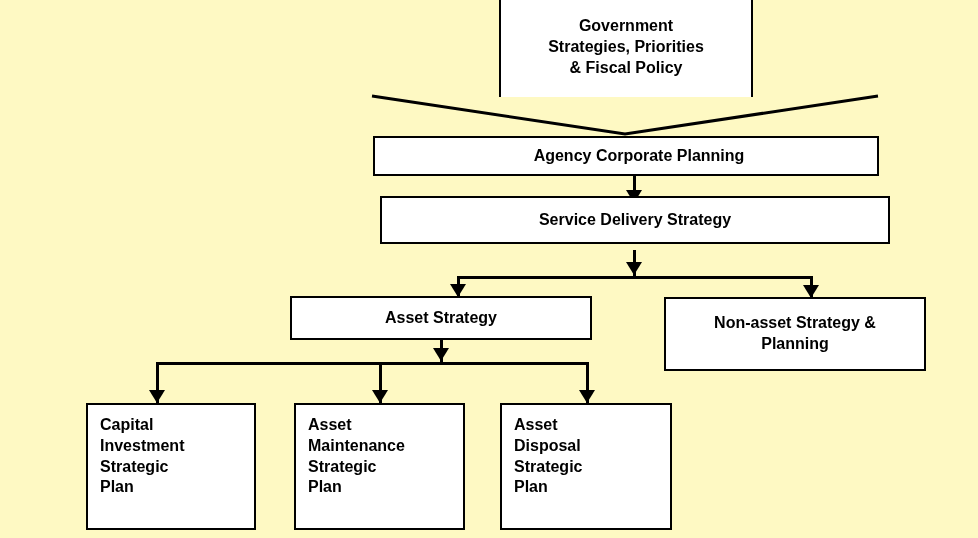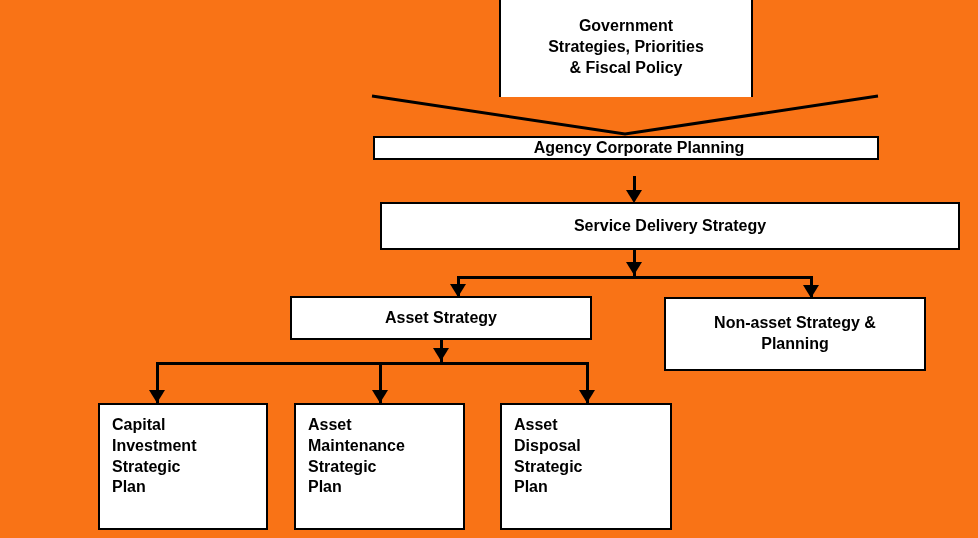--- a/index.html
+++ b/index.html
@@ -4,21 +4,21 @@
 <style>
   html, body {
     margin: 0;
     padding: 0;
     background: #ffffff;
   }
   #canvas {
     position: relative;
     width: 978px;
     height: 538px;
-    background: #f97316;
+    background: #fef9c3;
     overflow: hidden;
     font-family: "Liberation Sans", sans-serif;
     text-decoration: underline;
   }
   .node {
     position: absolute;
     box-sizing: border-box;
     border: 2px solid #000000;
     background: #ffffff;
     color: #000000;
@@ -84,28 +84,28 @@
   <div class="node center" id="node-government" style="left:499px; top:-4px; width:254px; height:101px;">
     <span class="txt">Government
 Strategies, Priorities
 &amp; Fiscal Policy</span>
   </div>
 
   <svg class="chevron" width="520" height="50" viewBox="0 0 520 50" style="left:370px; top:94px;">
     <polyline points="2,2 255,40 508,2" fill="none" stroke="#000000" stroke-width="3"></polyline>
   </svg>
 
-  <div class="node center" id="node-agency" style="left:373px; top:136px; width:506px; height:24px;padding-left:26px;">
+  <div class="node center" id="node-agency" style="left:373px; top:136px; width:506px; height:40px;padding-left:26px;">
     <span class="txt">Agency Corporate Planning</span>
   </div>
 
   <div class="conn vline" style="left:633px; top:176px; width:3px; height:18px;"></div>
   <div class="arrowhead" style="left:626px; top:190px;"></div>
 
-  <div class="node center" id="node-service" style="left:380px; top:202px; width:580px; height:48px;">
+  <div class="node center" id="node-service" style="left:380px; top:196px; width:510px; height:48px;">
     <span class="txt">Service Delivery Strategy</span>
   </div>
 
   <div class="conn vline" style="left:633px; top:250px; width:3px; height:26px;"></div>
   <div class="arrowhead" style="left:626px; top:262px;"></div>
 
   <div class="conn hline" style="left:457px; top:276px; width:356px; height:3px;"></div>
 
   <div class="conn vline" style="left:457px; top:276px; width:3px; height:20px;"></div>
   <div class="arrowhead" style="left:450px; top:284px;"></div>
@@ -129,21 +129,21 @@
 
   <div class="conn vline" style="left:156px; top:362px; width:3px; height:41px;"></div>
   <div class="arrowhead" style="left:149px; top:390px;"></div>
 
   <div class="conn vline" style="left:379px; top:362px; width:3px; height:41px;"></div>
   <div class="arrowhead" style="left:372px; top:390px;"></div>
 
   <div class="conn vline" style="left:586px; top:362px; width:3px; height:41px;"></div>
   <div class="arrowhead" style="left:579px; top:390px;"></div>
 
-  <div class="node topleft" id="node-capital" style="left:98px; top:403px; width:170px; height:127px;">
+  <div class="node topleft" id="node-capital" style="left:86px; top:403px; width:170px; height:127px;">
     <span class="txt">Capital
 Investment
 Strategic
 Plan</span>
   </div>
 
   <div class="node topleft" id="node-maintenance" style="left:294px; top:403px; width:171px; height:127px;">
     <span class="txt">Asset
 Maintenance
 Strategic

